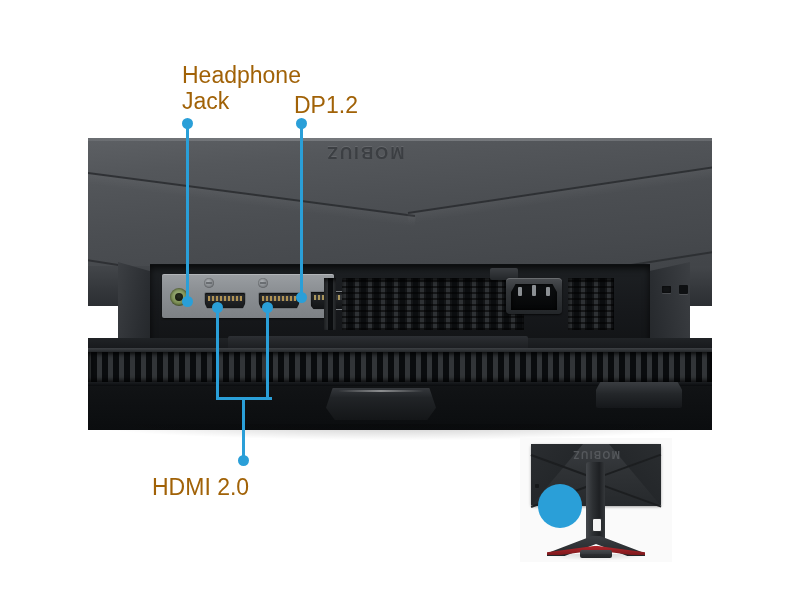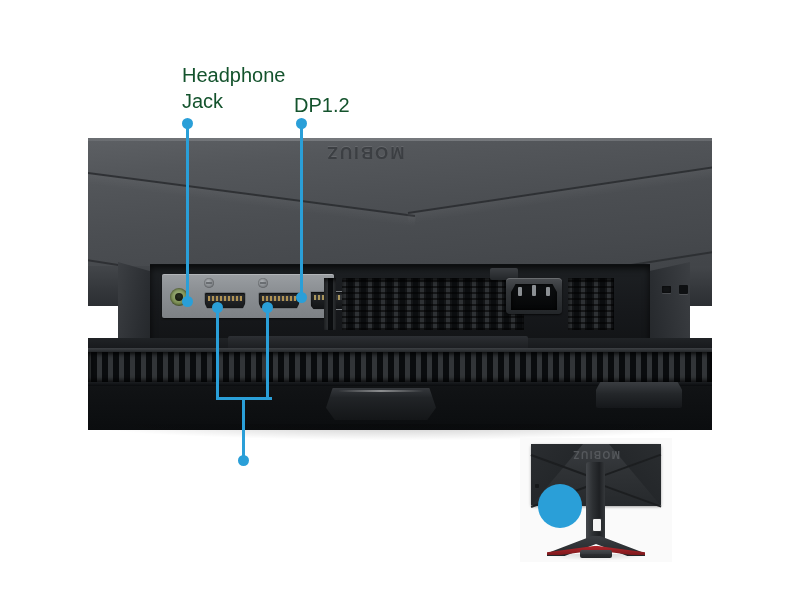--- a/index.html
+++ b/index.html
@@ -249,21 +249,21 @@
     transform:rotate(180deg);
     color:#3a3d41;
     font-size:17px;letter-spacing:2px;font-weight:700;
     text-align:center;line-height:22px;
     text-shadow:0 1px 0 rgba(255,255,255,.10);
     opacity:.92;
   }
 
   
   .callout-label{
-    position:absolute;color:#14532d;font-size:20px;line-height:26px;white-space:pre-line;
+    position:absolute;color:#a16207;font-size:23px;line-height:26px;white-space:pre-line;
   }
   .lbl-headphone{left:182px;top:62px;}
   .lbl-dp{left:294px;top:92px;}
   .lbl-hdmi{left:152px;top:474px;}
 
   .lead{position:absolute;background:#2a9fd8;}
   .lead-v{width:3px;}
   .lead-h{height:3px;}
   .lead-dot{
     position:absolute;width:11px;height:11px;border-radius:50%;background:#2a9fd8;
@@ -437,20 +437,21 @@
   <div class="lead lead-v dp-line"></div>
   <div class="lead-dot dp-dot-end"></div>
 
   <div class="lead-dot hdmi-dot-a"></div>
   <div class="lead-dot hdmi-dot-b"></div>
   <div class="lead lead-v hdmi-riser-a"></div>
   <div class="lead lead-v hdmi-riser-b"></div>
   <div class="lead lead-h hdmi-bar"></div>
   <div class="lead lead-v hdmi-stem"></div>
   <div class="lead-dot hdmi-dot-bottom"></div>
+  <div class="callout-label lbl-hdmi"><span>HDMI 2.0</span></div>
 
   <div class="thumb">
     <div class="t-panel">
       <div class="t-dark-wing-l"></div>
       <div class="t-dark-wing-r"></div>
       <div class="t-facet a"></div>
       <div class="t-facet b"></div>
       <div class="t-facet c"></div>
       <div class="t-facet d"></div>
       <div class="t-wordmark">MOBIUZ</div>

